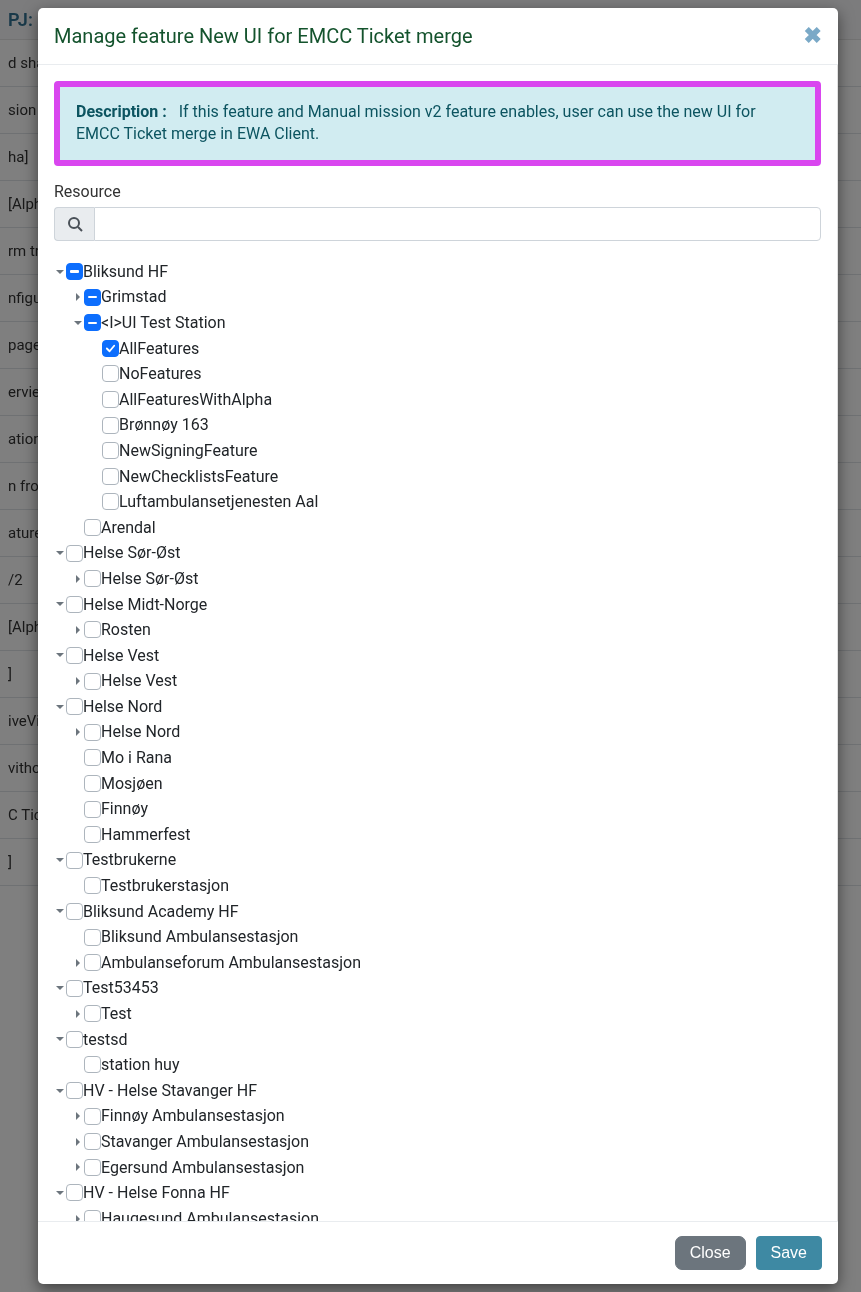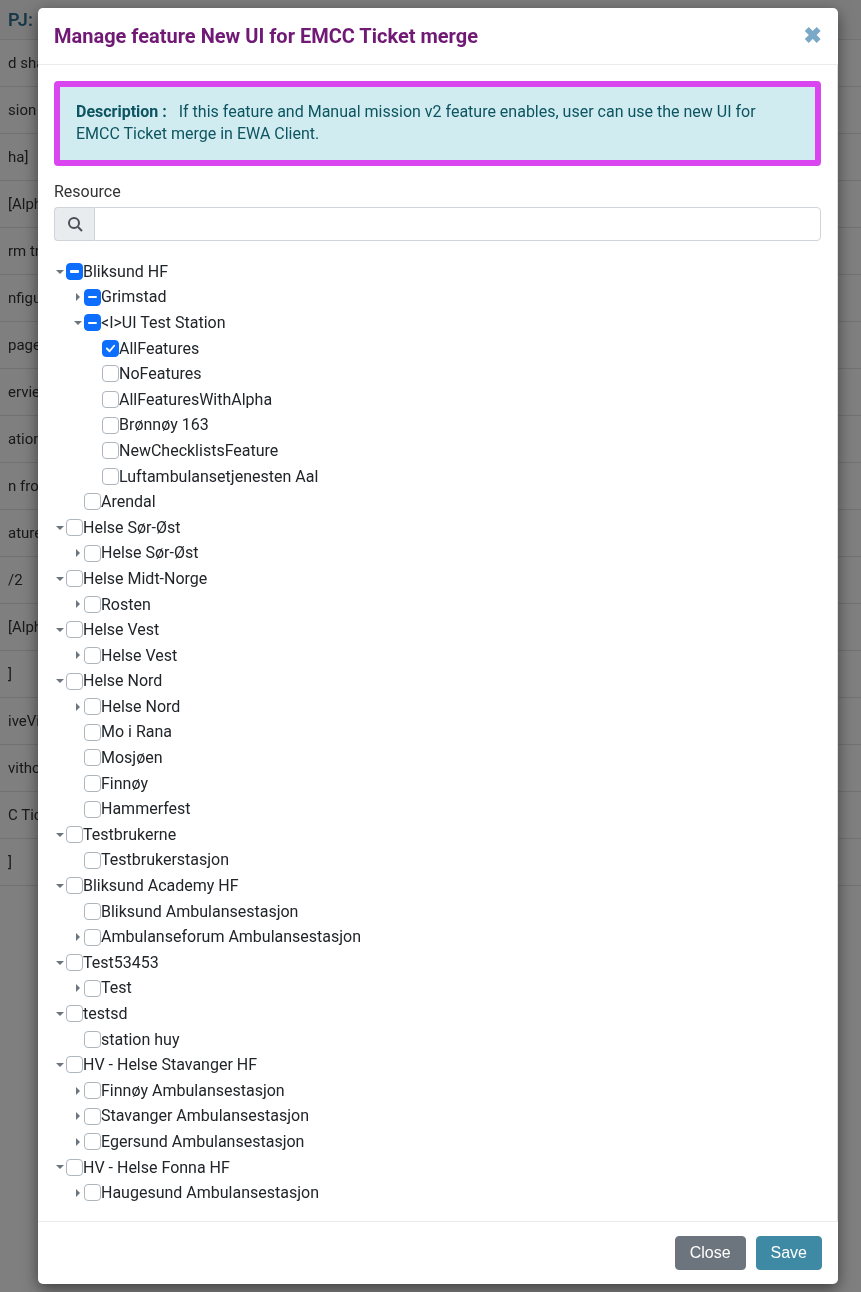--- a/index.html
+++ b/index.html
@@ -12,21 +12,21 @@
   .bg-navitem { display:flex; align-items:center; gap:3px; }
   .bg-caret { font-size:10px; }
 
   .bg-content { position:absolute; top:40px; left:0; right:0; bottom:0; background:#fff; }
   .bg-row { border-bottom:1px solid #dee2e6; padding:14px 8px; color:#333; font-size:15px; white-space:nowrap; overflow:hidden; }
 
   .backdrop { position:absolute; inset:0; background:rgba(0,0,0,0.5); }
 
   .modal { position:absolute; left:38px; right:23px; top:8px; bottom:8px; background:#fff; border-radius:5px; box-shadow:0 5px 15px rgba(0,0,0,.5); display:flex; flex-direction:column; }
   .modal-header { padding:16px 16px; border-bottom:1px solid #e9ecef; display:flex; align-items:center; justify-content:space-between; }
-  .modal-title { font-size:20px; font-weight:700; color:#701a75; }
+  .modal-title { font-size:20px; font-weight:400; color:#14532d; }
   .modal-close-x { color:#7aa9c7; font-size:22px; font-weight:700; cursor:pointer; line-height:1; }
 
   .modal-body { padding:16px; overflow:auto; flex:1; border-right:1px solid #e0e0e0; }
 
   .desc-alert { background:#d1ecf1; color:#0c5460; border:6px solid #d946ef; border-radius:4px; padding:14px 16px; margin-bottom:16px; font-size:16px; line-height:1.4; }
   .desc-alert strong { font-weight:700; }
 
   .resource-label { color:#333; margin-bottom:6px; font-size:16px; }
   .search-group { display:flex; margin-bottom:18px; }
   .search-addon { width:40px; display:flex; align-items:center; justify-content:center; background:#e9ecef; border:1px solid #ced4da; border-right:none; border-radius:4px 0 0 4px; color:#495057; }
@@ -43,21 +43,21 @@
   .cb { width:17px; height:17px; border:1px solid #adb5bd; border-radius:4px; background:#fff; display:inline-flex; align-items:center; justify-content:center; cursor:pointer; flex-shrink:0; }
   .cb.checked { background:#0d6efd; border-color:#0d6efd; }
   .cb.indet { background:#0d6efd; border-color:#0d6efd; }
   .cb svg { width:11px; height:11px; }
   .cb.indet .dash { width:9px; height:2.5px; background:#fff; border-radius:1px; }
 
   .tree-label { cursor:default; }
 
   .modal-footer { padding:14px 16px; border-top:1px solid #e9ecef; display:flex; justify-content:flex-end; gap:10px; }
   .btn { padding:7px 14px; border-radius:4px; border:1px solid transparent; font-size:16px; cursor:pointer; }
-  .btn-secondary { background:#6c757d; color:#fff; border-color:#6c757d; }
+  .btn-secondary { background:#6c757d; color:#fff; border-color:#6c757d;border-radius:7px; }
   .btn-info { background:#3e89a3; color:#fff; border-color:#3e89a3; }
 </style>
 </head>
 <body>
 
 <div class="bg-navbar">
   <span class="bg-brand">PJ: Insight</span>
   <span class="bg-navitem">
       <span>HOME</span>
     </span>
@@ -188,20 +188,25 @@
               <span class="tree-label">AllFeaturesWithAlpha</span>
             </div>
             <div class="tree-row">
               <span class="exp-placeholder"></span>
               <span class="cb"></span>
               <span class="tree-label">Brønnøy 163</span>
             </div>
             <div class="tree-row">
               <span class="exp-placeholder"></span>
               <span class="cb"></span>
+              <span class="tree-label">NewSigningFeature</span>
+            </div>
+            <div class="tree-row">
+              <span class="exp-placeholder"></span>
+              <span class="cb"></span>
               <span class="tree-label">NewChecklistsFeature</span>
             </div>
             <div class="tree-row">
               <span class="exp-placeholder"></span>
               <span class="cb"></span>
               <span class="tree-label">Luftambulansetjenesten Aal</span>
             </div>
           </div>
           <div class="tree-row">
             <span class="exp-placeholder"></span>

